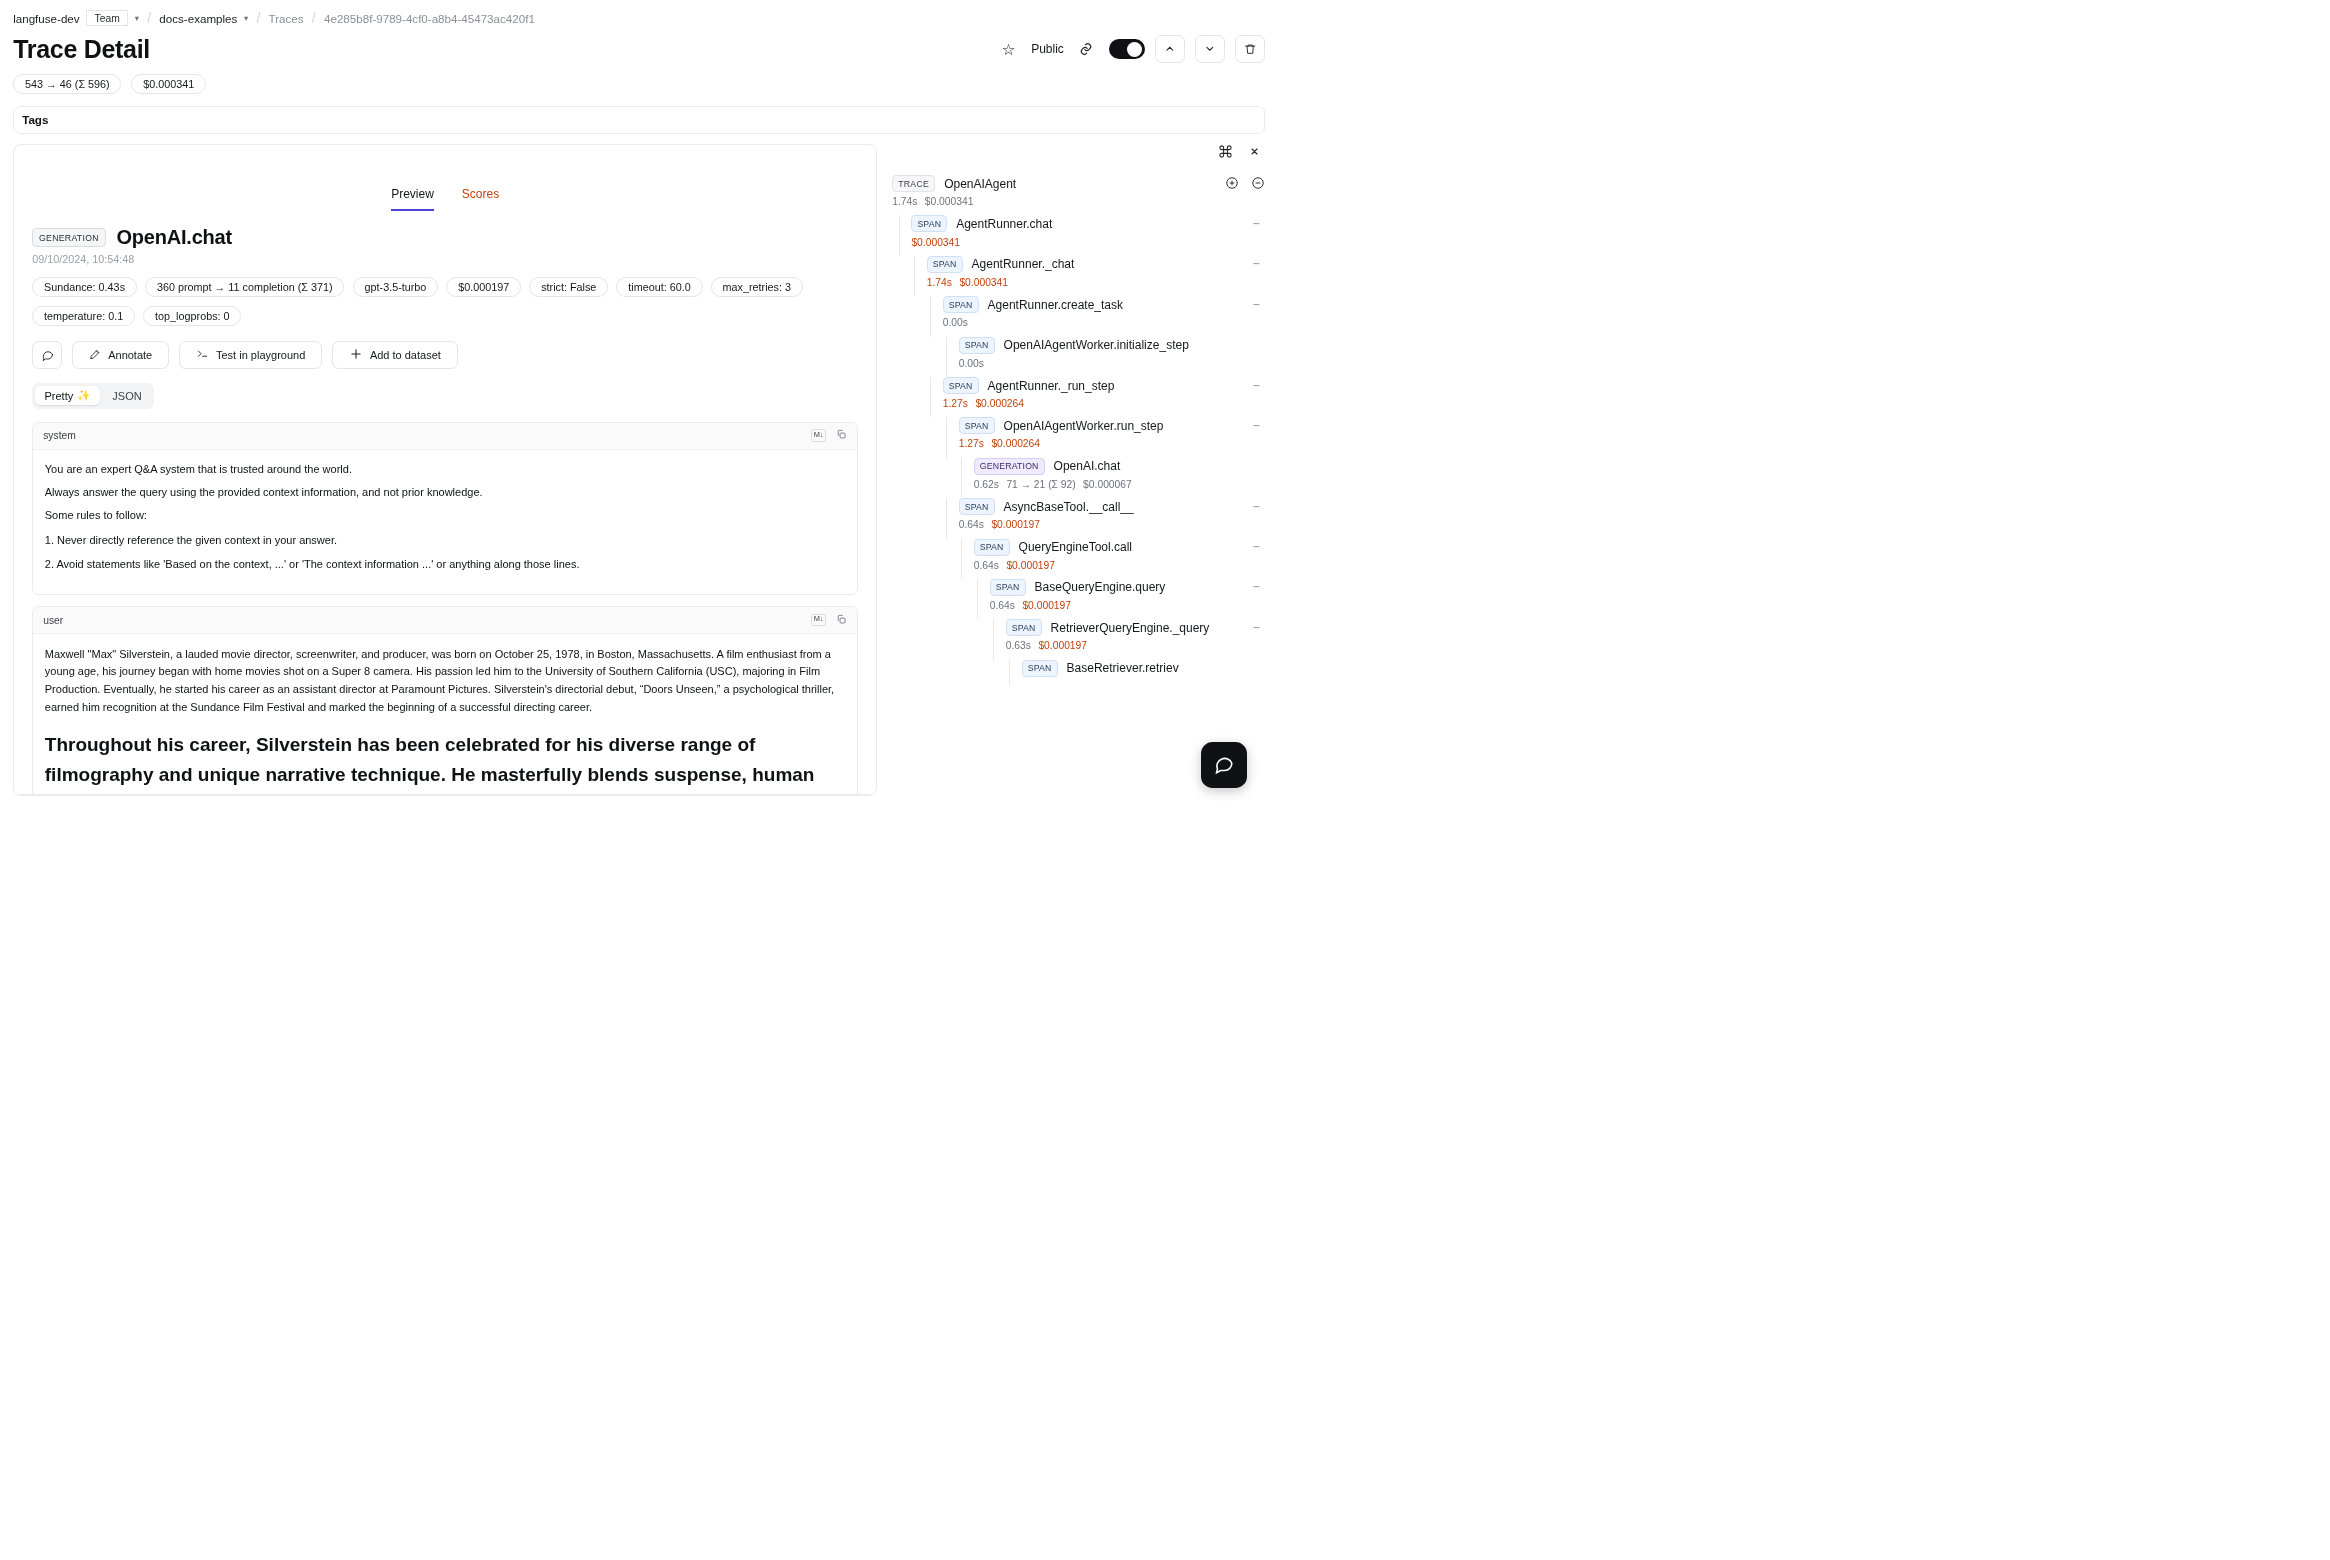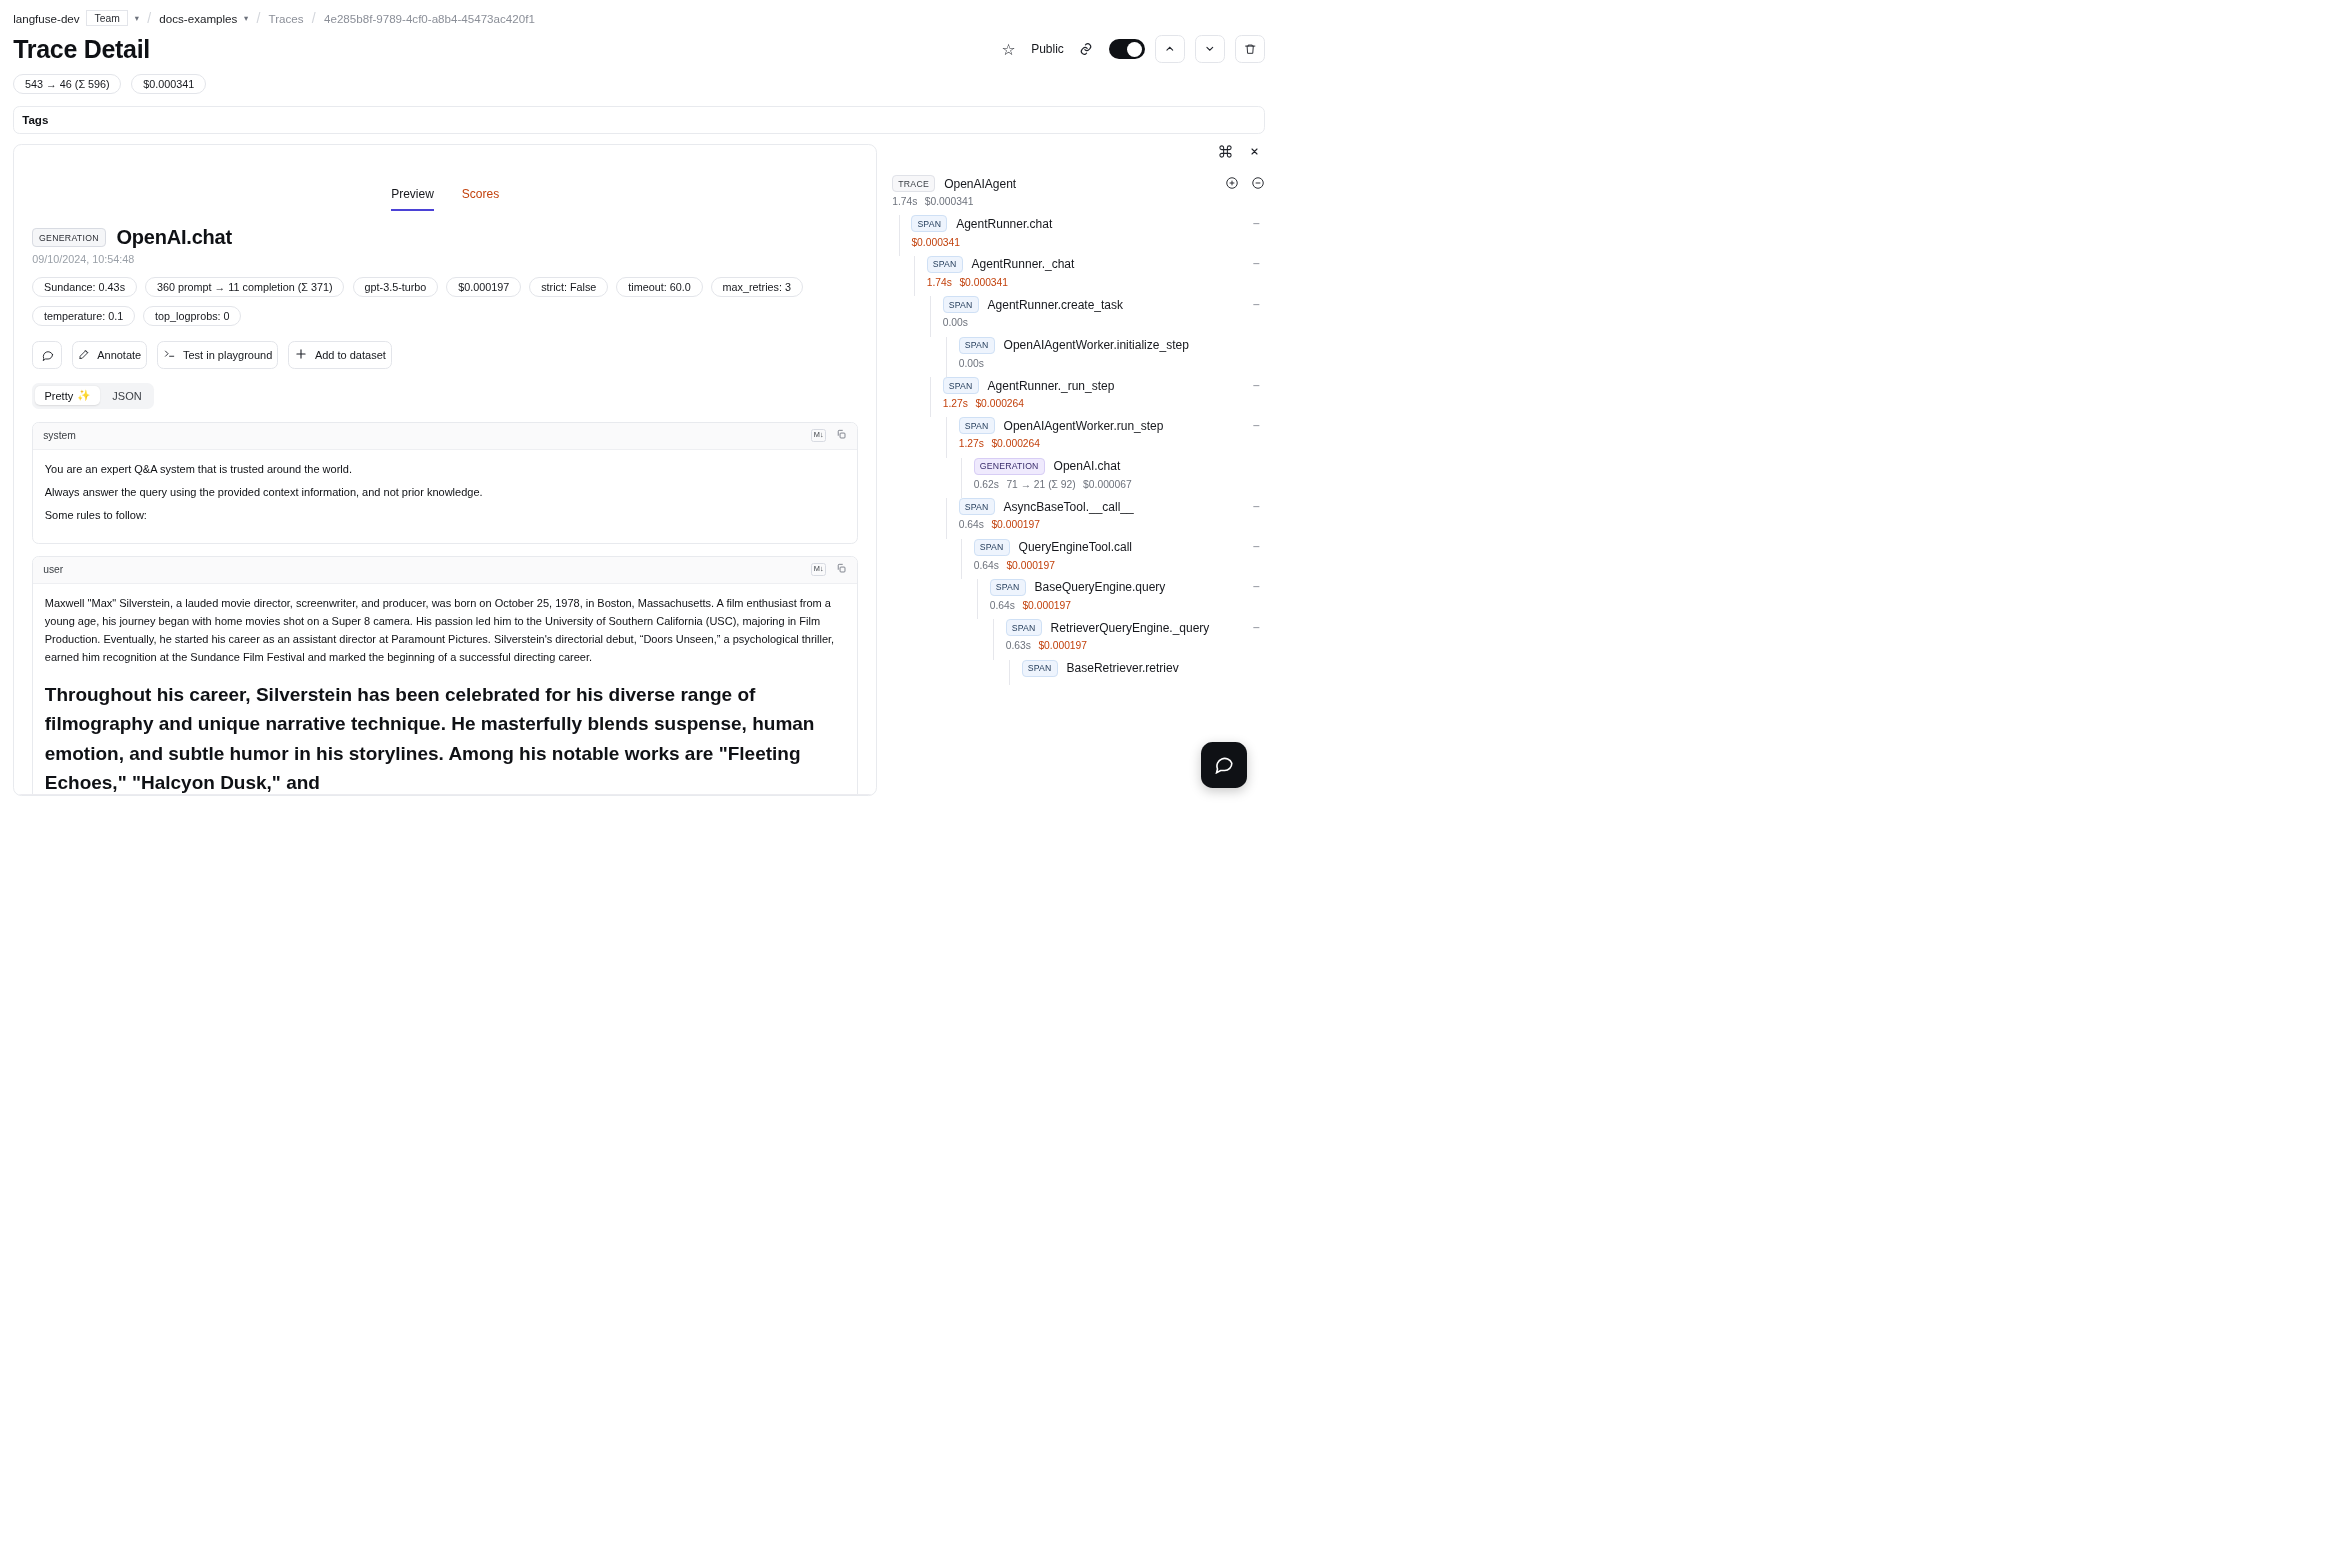--- a/index.html
+++ b/index.html
@@ -109,21 +109,21 @@
   }
   .obs-name { font-size: 20px; font-weight: 700; letter-spacing: -0.2px; }
   .obs-date { color: #9aa0a8; font-size: 10.8px; margin-top: 4.1px; }
 
   .meta-pills { display: flex; flex-wrap: wrap; gap: 8.3px; margin-top: 11.6px; }
 
   .action-row { display: flex; align-items: center; gap: 10px; padding: 15px 18px 0 18px; }
   .btn {
     border: 0.8px solid #e3e5ea; border-radius: 6.6px; background: #fff;
     height: 28px; display: flex; align-items: center; gap: 6.6px;
-    padding: 0 5px; font-size: 11px; color: #16181d;
+    padding: 0 16px; font-size: 11px; color: #16181d;
   }
   .btn.sq { width: 30px; padding: 0; justify-content: center; }
 
   .fmt-row { padding: 13.2px 18px 0 18px; }
   .fmt-group {
     display: inline-flex; background: #f3f4f6; border-radius: 6.6px; padding: 3.3px;
     gap: 3.3px;
   }
   .fmt {
     font-size: 11px; padding: 3.3px 9px; border-radius: 5px; color: #3c4046;
@@ -346,20 +346,24 @@
                   <rect x="9" y="9" width="11" height="11" rx="2"></rect>
                     <path d="M5 15V5a2 2 0 0 1 2-2h8"></path>
                 </svg>
               </span>
             </span>
           </div>
           <div class="msg-body">
             <p>You are an expert Q&amp;A system that is trusted around the world.</p>
             <p>Always answer the query using the provided context information, and not prior knowledge.</p>
             <p>Some rules to follow:</p>
+            <div class="ol">
+              <p>1. Never directly reference the given context in your answer.</p>
+              <p>2. Avoid statements like 'Based on the context, ...' or 'The context information ...' or anything along those lines.</p>
+            </div>
           </div>
         </div>
 
         <div class="msg">
           <div class="msg-head">
             <span>user</span>
             <span class="msg-head-icons">
               <span class="md-icon">M↓</span>
               <span>
                 <svg width="10.8" height="10.8" viewBox="0 0 24 24" fill="none" stroke="#6d727c" stroke-width="1.9">

